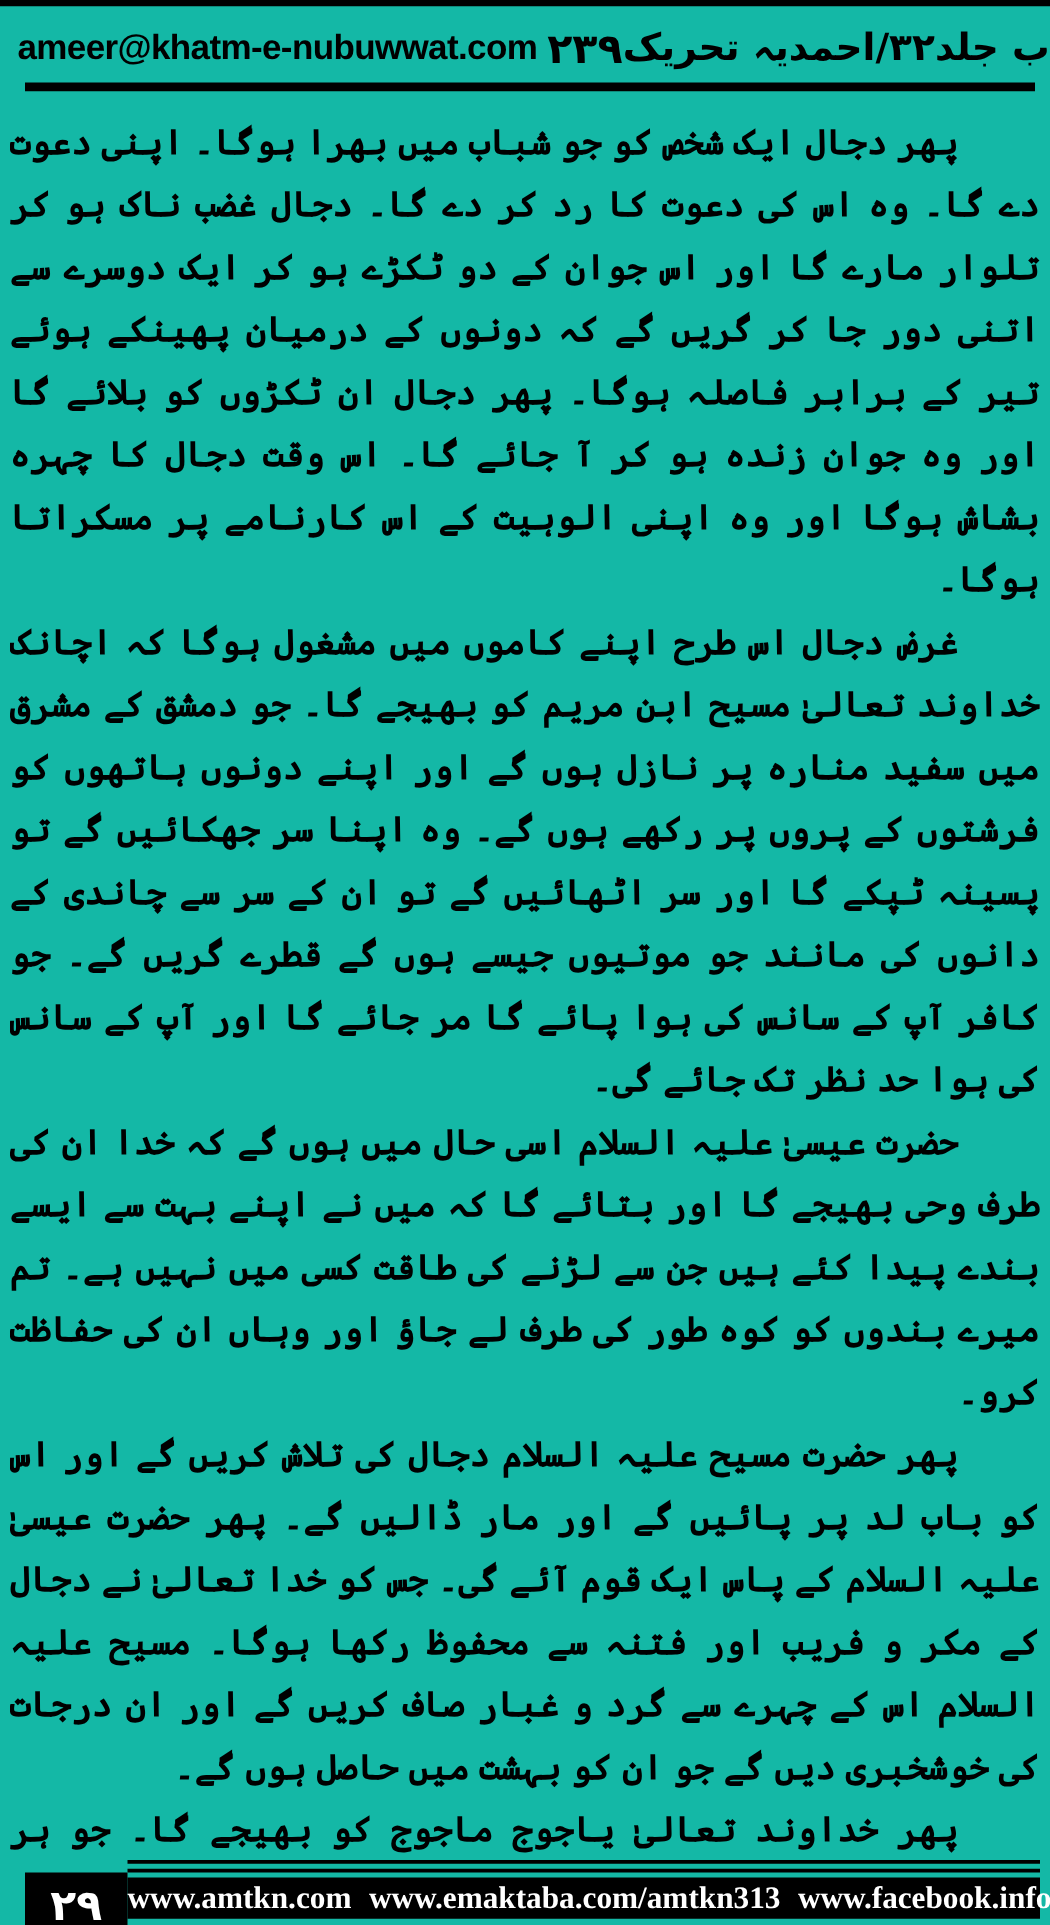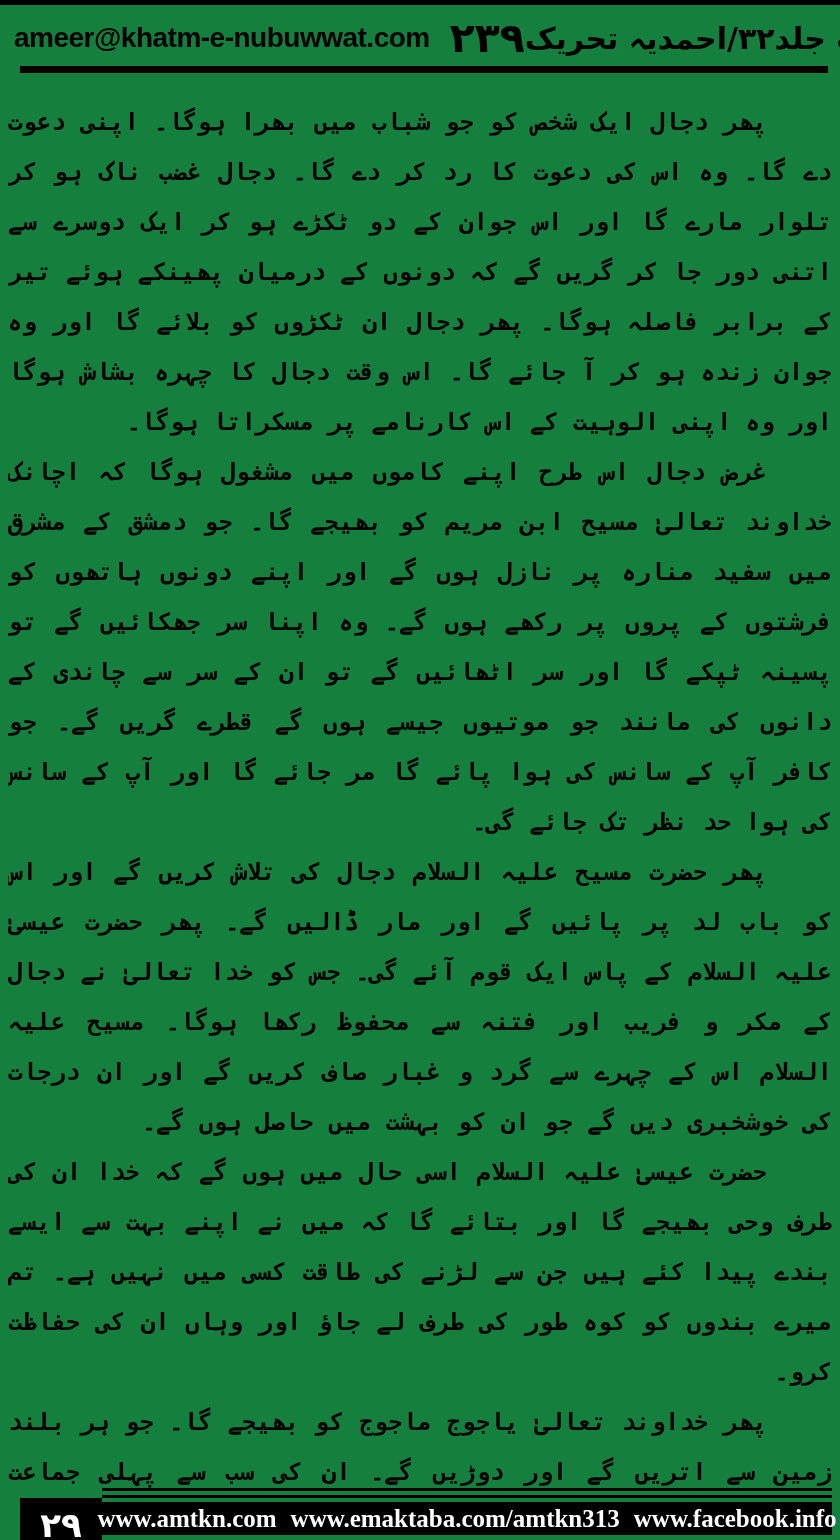--- a/index.html
+++ b/index.html
@@ -1,20 +1,20 @@
 <!DOCTYPE html>
 <html lang="ur"><head>
 <meta charset="utf-8">
 <style>
   html, body { margin: 0; padding: 0; background: #ffffff; }
   .page {
     position: relative;
     width: 840px;
     height: 1540px;
-    background: #15803d;
+    background: #14b8a6;
     color: #000000;
     overflow: hidden;
     margin: 0 auto;
   }
   .top-strip {
     position: absolute;
     top: 0; left: 0;
     width: 840px;
     height: 5px;
     background: #000000;
@@ -32,22 +32,22 @@
     font-family: "Liberation Sans", sans-serif;
     font-weight: bold;
     font-size: 28px;
     letter-spacing: -0.5px;
     margin-left: 14px;
     white-space: nowrap;
   }
   .header-pagenum {
     font-family: "DejaVu Sans", sans-serif;
     font-weight: bold;
-    font-size: 41px;
-    margin-left: 20px;
+    font-size: 33px;
+    margin-left: 8px;
     direction: rtl;
     white-space: nowrap;
   }
   .header-title {
     font-family: "DejaVu Sans", sans-serif;
     font-weight: bold;
     font-size: 30px;
     direction: rtl;
     margin-left: auto;
     margin-right: 10px;
@@ -56,29 +56,29 @@
   .head-rule {
     position: absolute;
     top: 66px;
     left: 20px;
     width: 808px;
     height: 7px;
     background: #000000;
   }
   .urdu-body {
     position: absolute;
-    top: 99px;
+    top: 89px;
     left: 8px;
     width: 824px;
     height: 1396px;
     overflow: hidden;
     direction: rtl;
-    font-family: Liberation Mono, monospace;
+    font-family: Liberation Sans, sans-serif;
     font-weight: bold;
-    font-size: 24px;
+    font-size: 28px;
     line-height: 50px;
     text-align: justify;
   }
   .urdu-body p {
     margin: 0;
     padding: 0;
     text-indent: 65px;
   }
   .footer {
     position: absolute;
@@ -115,21 +115,21 @@
   .footer-bar {
     position: absolute;
     top: 20px;
     left: 102px;
     width: 730px;
     height: 33px;
     background: #000000;
     color: #ffffff;
     display: flex;
     align-items: center;
-    justify-content: center;
+    justify-content: flex-start;
     gap: 14px;
     font-family: "Liberation Serif", serif;
     font-weight: bold;
     font-size: 25px;
     white-space: nowrap;
   }
 </style>
 </head>
 <body>
 
@@ -141,22 +141,22 @@
     <span class="header-email">ameer@khatm-e-nubuwwat.com</span>
     <span class="header-pagenum">۲۳۹</span>
     <span class="header-title">احتساب جلد۳۲/احمدیہ تحریک</span>
   </div>
 
   <div class="head-rule"></div>
 
   <div class="urdu-body">
     <p>پھر دجال ایک شخص کو جو شباب میں بھرا ہوگا۔ اپنی دعوت دے گا۔ وہ اس کی دعوت کا رد کر دے گا۔ دجال غضب ناک ہو کر تلوار مارے گا اور اس جوان کے دو ٹکڑے ہو کر ایک دوسرے سے اتنی دور جا کر گریں گے کہ دونوں کے درمیان پھینکے ہوئے تیر کے برابر فاصلہ ہوگا۔ پھر دجال ان ٹکڑوں کو بلائے گا اور وہ جوان زندہ ہو کر آ جائے گا۔ اس وقت دجال کا چہرہ بشاش ہوگا اور وہ اپنی الوہیت کے اس کارنامے پر مسکراتا ہوگا۔</p>
     <p>غرض دجال اس طرح اپنے کاموں میں مشغول ہوگا کہ اچانک خداوند تعالیٰ مسیح ابن مریم کو بھیجے گا۔ جو دمشق کے مشرق میں سفید منارہ پر نازل ہوں گے اور اپنے دونوں ہاتھوں کو فرشتوں کے پروں پر رکھے ہوں گے۔ وہ اپنا سر جھکائیں گے تو پسینہ ٹپکے گا اور سر اٹھائیں گے تو ان کے سر سے چاندی کے دانوں کی مانند جو موتیوں جیسے ہوں گے قطرے گریں گے۔ جو کافر آپ کے سانس کی ہوا پائے گا مر جائے گا اور آپ کے سانس کی ہوا حد نظر تک جائے گی۔</p>
+    <p>حضرت عیسیٰ علیہ السلام اسی حال میں ہوں گے کہ خدا ان کی طرف وحی بھیجے گا اور بتائے گا کہ میں نے اپنے بہت سے ایسے بندے پیدا کئے ہیں جن سے لڑنے کی طاقت کسی میں نہیں ہے۔ تم میرے بندوں کو کوہ طور کی طرف لے جاؤ اور وہاں ان کی حفاظت کرو۔</p>
     <p>پھر حضرت مسیح علیہ السلام دجال کی تلاش کریں گے اور اس کو باب لد پر پائیں گے اور مار ڈالیں گے۔ پھر حضرت عیسیٰ علیہ السلام کے پاس ایک قوم آئے گی۔ جس کو خدا تعالیٰ نے دجال کے مکر و فریب اور فتنہ سے محفوظ رکھا ہوگا۔ مسیح علیہ السلام اس کے چہرے سے گرد و غبار صاف کریں گے اور ان درجات کی خوشخبری دیں گے جو ان کو بہشت میں حاصل ہوں گے۔</p>
-    <p>حضرت عیسیٰ علیہ السلام اسی حال میں ہوں گے کہ خدا ان کی طرف وحی بھیجے گا اور بتائے گا کہ میں نے اپنے بہت سے ایسے بندے پیدا کئے ہیں جن سے لڑنے کی طاقت کسی میں نہیں ہے۔ تم میرے بندوں کو کوہ طور کی طرف لے جاؤ اور وہاں ان کی حفاظت کرو۔</p>
     <p>پھر خداوند تعالیٰ یاجوج ماجوج کو بھیجے گا۔ جو ہر بلند زمین سے اتریں گے اور دوڑیں گے۔ ان کی سب سے پہلی جماعت طبریہ کے تالاب پر پہنچے گی اور اس کا سارا پانی پی جائے گا۔ پھر یاجوج و ماجوج کی آخری جماعت اس طرف سے گزرے گی اور کہے گی اس میں کبھی پانی تھا۔</p>
 
   </div>
 
   <div class="footer">
     <div class="footer-pagebox">
       <span>۲۹</span>
     </div>
     <div class="footer-doublerule"></div>
     <div class="footer-bar">

